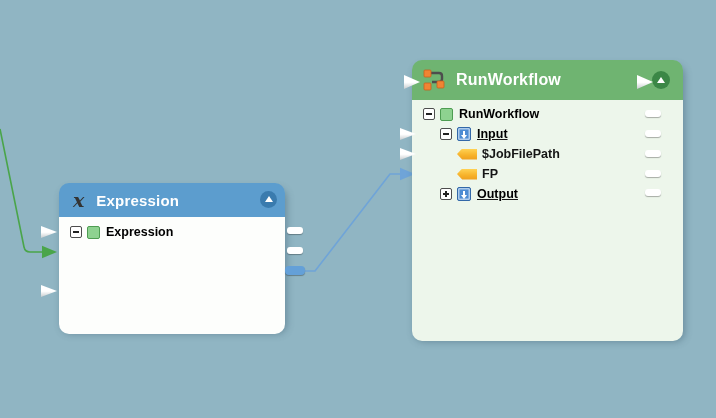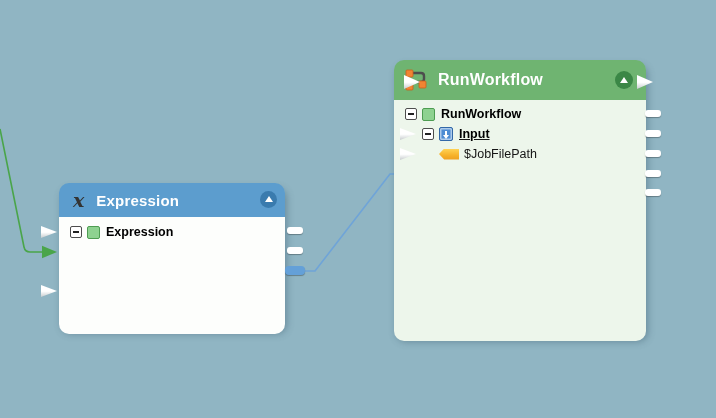--- a/index.html
+++ b/index.html
@@ -16,35 +16,35 @@
   .fill-blue{fill:var(--edge-blue,#6FA4D8);}
 
   .node{position:absolute; border-radius:10px; box-shadow:2px 5px 7px rgba(62,94,110,.45);}
   .node-header{display:flex; align-items:center; position:relative; border-radius:10px 10px 0 0; color:#fff; font-weight:bold;}
   .node-body{border-radius:0 0 10px 10px;}
 
   .node-expression{left:59px; top:183px; width:226px; height:146px;}
   .expression-header{height:34px; background:var(--expression-header,#5C9DCE); padding-left:14px; font-size:15px;}
   .expression-body{height:112px; background:var(--expression-body,#FDFEFC); padding-top:5px;}
 
-  .node-runworkflow{left:394px; top:60px; width:252px; height:277px;}
+  .node-runworkflow{left:412px; top:60px; width:271px; height:277px;}
   .runworkflow-header{height:40px; background:var(--runworkflow-header,#6FB471); padding-left:10px; font-size:16px;}
   .runworkflow-body{height:237px; background:var(--runworkflow-body,#EDF6EB); padding-top:4px;}
 
   .x-icon{font-family:"DejaVu Serif", serif; font-style:italic; font-weight:bold; font-size:19px; color:#333; margin-right:12px; line-height:1;}
   .wf-icon{margin-right:9px; display:inline-block; line-height:0;}
   .node-title{letter-spacing:.2px;}
 
   .collapse-btn{position:absolute; border-radius:50%; display:flex; align-items:center; justify-content:center;}
   .expression-collapse{right:8px; top:8px; width:17px; height:17px; background:var(--expression-collapse,#3A7BAE);}
   .runworkflow-collapse{right:13px; top:11px; width:18px; height:18px; background:var(--runworkflow-collapse,#3B8746);}
   .up-tri{width:0; height:0; border-left:4.5px solid transparent; border-right:4.5px solid transparent; border-bottom:6px solid #fff; margin-top:-1px;}
 
   .tree-row{display:flex; align-items:center; height:20px; font-size:12.5px; color:#151515;}
-  .indent-0{padding-left:11px;} .indent-1{padding-left:28px;text-decoration:underline;} .indent-2{padding-left:45px;}
+  .indent-0{padding-left:11px;} .indent-1{padding-left:28px;text-decoration:underline;} .indent-2{padding-left:45px;font-weight:bold;}
   .row-label{white-space:nowrap;}
   .row-label.bold{font-weight:bold; color:#000;}
 
   .expander{position:relative; width:12px; height:12px; background:#fff; border:1.6px solid #4D4D4D; border-radius:2px; margin-right:5px; box-sizing:border-box; flex:none;}
   .expander::before{content:""; position:absolute; left:2px; top:4.3px; width:6px; height:1.7px; background:#222;}
   .expander.plus::after{content:""; position:absolute; left:4.3px; top:2px; width:1.7px; height:6px; background:#222;}
 
   .node-icon{flex:none;}
   .node-icon.green-square{width:13px; height:13px; background:var(--type-square-fill,#8ED290); border:1.6px solid var(--type-square-border,#4E9D52); border-radius:2px; box-sizing:border-box; margin-right:6px;}
   .node-icon.io-down{position:relative; width:14px; height:14px; background:var(--io-icon-fill,#4D8CD3); border:1px solid #3368A8; border-radius:2px; box-sizing:border-box; margin-right:6px; box-shadow:inset 0 0 0 1.5px rgba(255,255,255,.55);}
@@ -115,20 +115,29 @@
         </div>
         <div class="tree-row indent-1">
           <span class="expander minus"></span>
           <span class="node-icon io-down"></span>
           <span class="row-label bold">Input</span>
         </div>
         <div class="tree-row indent-2">
           <span class="node-icon member-tag"></span>
           <span class="row-label">$JobFilePath</span>
         </div>
+        <div class="tree-row indent-2">
+          <span class="node-icon member-tag"></span>
+          <span class="row-label">FP</span>
+        </div>
+        <div class="tree-row indent-1">
+          <span class="expander plus"></span>
+          <span class="node-icon io-down"></span>
+          <span class="row-label bold">Output</span>
+        </div>
       </div>
   </div>
 
   <div class="port-arrow" style="left:41px; top:226px;"></div>
   <div class="port-arrow" style="left:41px; top:285px;"></div>
   <div class="port-pill" style="left:287px; top:227px;"></div>
   <div class="port-pill" style="left:287px; top:247px;"></div>
   <div class="port-pill connected" style="left:285px; top:266px;"></div>
 
   <div class="port-arrow hdr" style="left:404px; top:75px;"></div>

